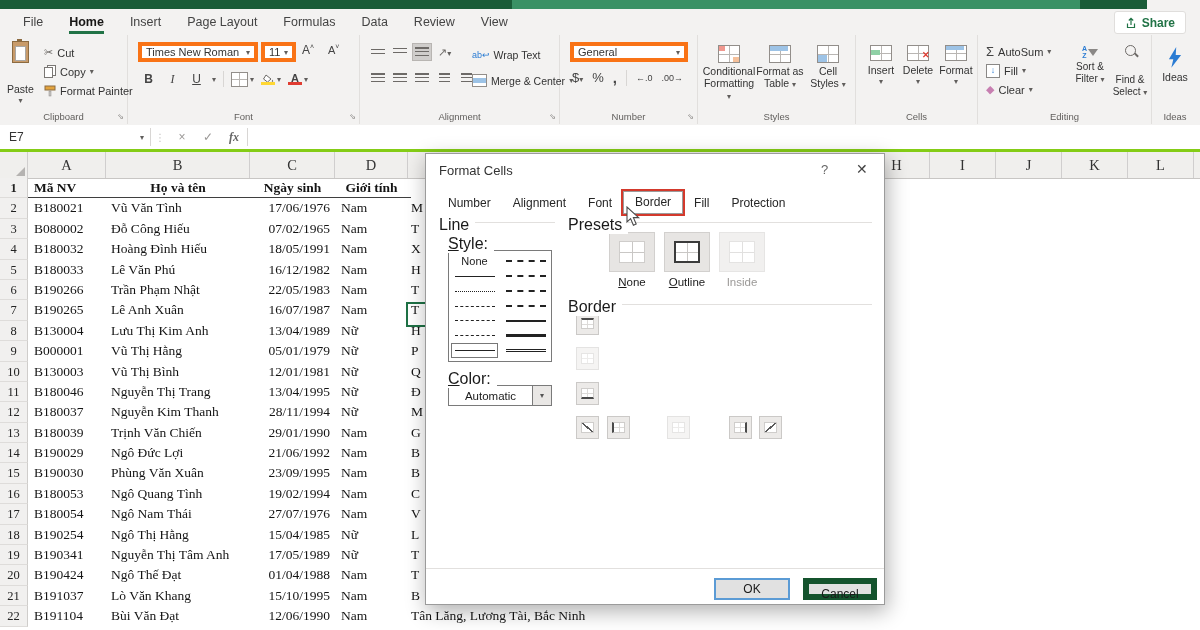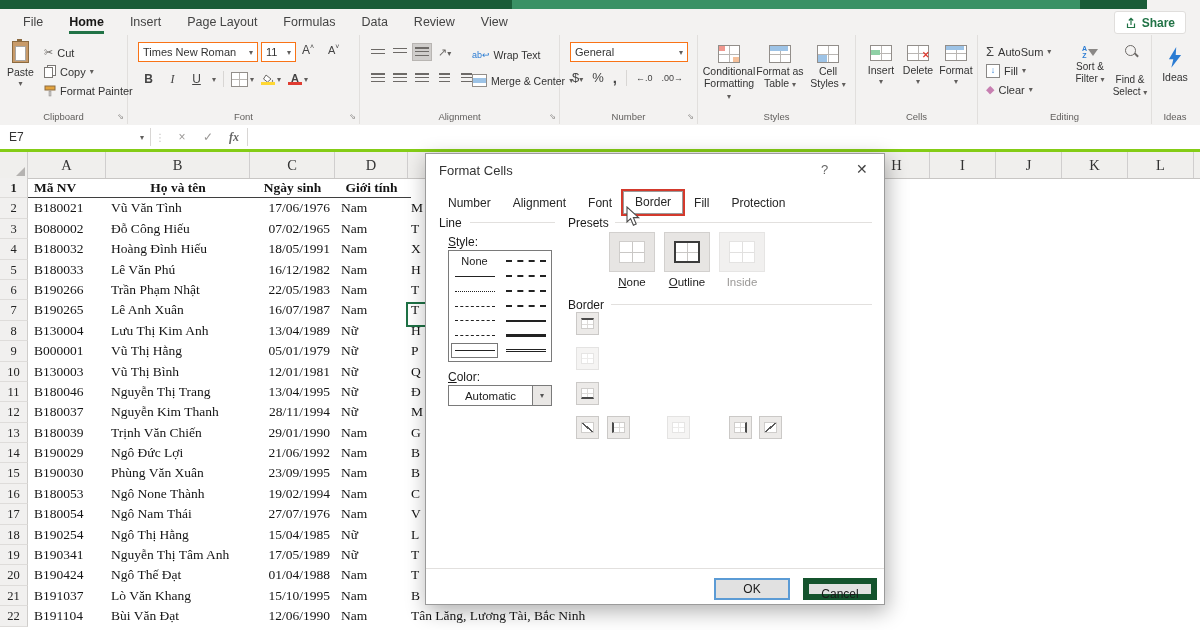--- a/index.html
+++ b/index.html
@@ -15,21 +15,21 @@
   .mtab.active{color:#161514;font-weight:bold}
   .mtab.active::after{content:"";position:absolute;left:13px;right:13px;bottom:1px;height:3px;background:#217346}
   .share-btn{position:absolute;right:14px;top:2px;height:21px;display:flex;align-items:center;gap:5px;background:#fff;border:1px solid #e0dedc;border-radius:3px;padding:0 10px;font-size:12px;color:#217346;font-weight:bold}
   
   .ribbon{position:absolute;top:35px;left:0;width:1200px;height:90px;background:#f3f2f1;border-bottom:1px solid #d8d6d4;display:flex}
   .rgroup{position:relative;height:89px;border-right:1px solid #e1dfdd;box-sizing:border-box;flex:none}
   .rg-label{position:absolute;bottom:2px;left:0;right:0;text-align:center;font-size:9.5px;color:#605e5c}
   .launcher{position:absolute;right:3px;bottom:3px;font-size:8px;color:#8a8886}
   .rsmall{display:flex;align-items:center;gap:4px;font-size:11px;color:#333;height:19px;white-space:nowrap}
   .chev{font-size:8px;color:#605e5c}
-  .combo{background:#fff;border:1px solid #f97316;font-size:11px;color:#333;display:flex;align-items:center;padding:0 4px;height:20px;box-sizing:border-box}
+  .combo{background:#fff;border:4px solid #f97316;font-size:11px;color:#333;display:flex;align-items:center;padding:0 4px;height:20px;box-sizing:border-box}
   .combo .chev{margin-left:auto}
   .bigbtn{display:flex;flex-direction:column;align-items:center;font-size:10.5px;color:#333;line-height:12px;text-align:center}
   
   .grid-ic{width:15px;height:13px;border:1px solid #928e8a;background:
     linear-gradient(#b9b6b3,#b9b6b3) center/100% 1px no-repeat,
     linear-gradient(#b9b6b3,#b9b6b3) center/1px 100% no-repeat,#fff;position:relative;flex:none}
   .al-lines{width:14px;height:10px;background:repeating-linear-gradient(to bottom,#6d6a67 0 1.5px,transparent 1.5px 3.8px);flex:none}
   .al-cell{width:20px;height:18px;display:flex;align-items:center;justify-content:center}
   .al-cell.sel{background:#cfcdcb;border:1px solid #b8b5b2;box-sizing:border-box}
   .ic-copy{position:relative;width:12px;height:13px;flex:none}
@@ -73,21 +73,21 @@
   .row.hdr .ca,.row.hdr .cb,.row.hdr .cc,.row.hdr .cd,.row.hdr .ce{border-bottom:1.5px solid #3f3f3f}
   .selbox{position:absolute;left:406px;top:302px;width:18px;height:21px;border:2px solid #1e7145;z-index:5}
   
   .dialog{position:absolute;left:425px;top:153px;width:460px;height:452px;background:#fff;border:1px solid #9b9b9b;box-shadow:2px 6px 20px rgba(0,0,0,.32);z-index:10;font-size:12px;color:#1a1a1a;box-sizing:border-box}
   .dlg-title{position:absolute;left:13px;top:9px;font-size:13px;color:#333}
   .dlg-help{position:absolute;left:395px;top:8px;color:#666;font-size:13px}
   .dlg-close{position:absolute;left:430px;top:7px;color:#444;font-size:14px}
   .dlg-tabs{position:absolute;left:11px;top:37px;display:flex;align-items:flex-end;height:23px}
   .dlg-tab{padding:3px 11px 4px;font-size:12px;color:#262626}
   .dlg-tab.active{background:#fff;border:1px solid #9b9b9b;box-shadow:0 0 0 2px #d3392c;position:relative;z-index:2}
-  .sect-label{position:absolute;font-size:12px;color:#1a1a1a;background:#fff;padding-right:6px;z-index:1}
+  .sect-label{position:absolute;font-size:16px;color:#1a1a1a;background:#fff;padding-right:6px;z-index:1}
   .rule{position:absolute;height:1px;background:#e2e0de}
   .aklabel::first-letter{text-decoration:underline}
   .stylebox{position:absolute;left:22px;top:96px;width:104px;height:112px;border:1px solid #7a7a7a;background:#fff;display:flex;padding:3px 2px;box-sizing:border-box;gap:4px}
   .stylecol{width:50%;display:flex;flex-direction:column}
   .styleitem{height:15px;display:flex;align-items:center;justify-content:center;font-size:11px;color:#1a1a1a}
   .styleitem .ln{width:40px;height:0;border-top:1px solid #222}
   .ln.dot{border-top-style:dotted}.ln.dash{border-top-style:dashed}
   .ln.m{border-top-width:2px}.ln.thick{border-top-width:3px}
   .ln.dbl{border-top:3px double #222}
   .styleitem.selected{border:1px solid #777;box-sizing:border-box}
@@ -154,21 +154,21 @@
       </svg>
     <span>Share</span>
   </div>
 </div>
 
 <div class="ribbon">
 
   <div class="rgroup" style="width:128px">
     <div style="position:absolute;left:7px;top:6px" class="bigbtn">
       <span class="ic-paste"></span>
-      <span style="margin-top:3px">Paste</span>
+      <span style="margin-top:20px">Paste</span>
       <span class="chev">▾</span>
     </div>
     <div style="position:absolute;left:44px;top:8px">
       <div class="rsmall">
           <span style="color:#6d6a67">✂</span>
           <span>Cut</span>
         </div>
       <div class="rsmall">
           <span class="ic-copy"></span>
           <span>Copy</span> 
@@ -529,21 +529,21 @@
         <span class="rn">15</span>
         <span class="ca">B190030</span>
         <span class="cb">Phùng Văn Xuân</span>
         <span class="cc">23/09/1995</span>
         <span class="cd">Nam</span>
         <span class="ce">B</span>
       </div>
       <div class="row">
         <span class="rn">16</span>
         <span class="ca">B180053</span>
-        <span class="cb">Ngô None Thành</span>
+        <span class="cb">Ngô Quang Tình</span>
         <span class="cc">19/02/1994</span>
         <span class="cd">Nam</span>
         <span class="ce">C</span>
       </div>
       <div class="row">
         <span class="rn">17</span>
         <span class="ca">B180054</span>
         <span class="cb">Ngô Nam Thái</span>
         <span class="cc">27/07/1976</span>
         <span class="cd">Nam</span>

